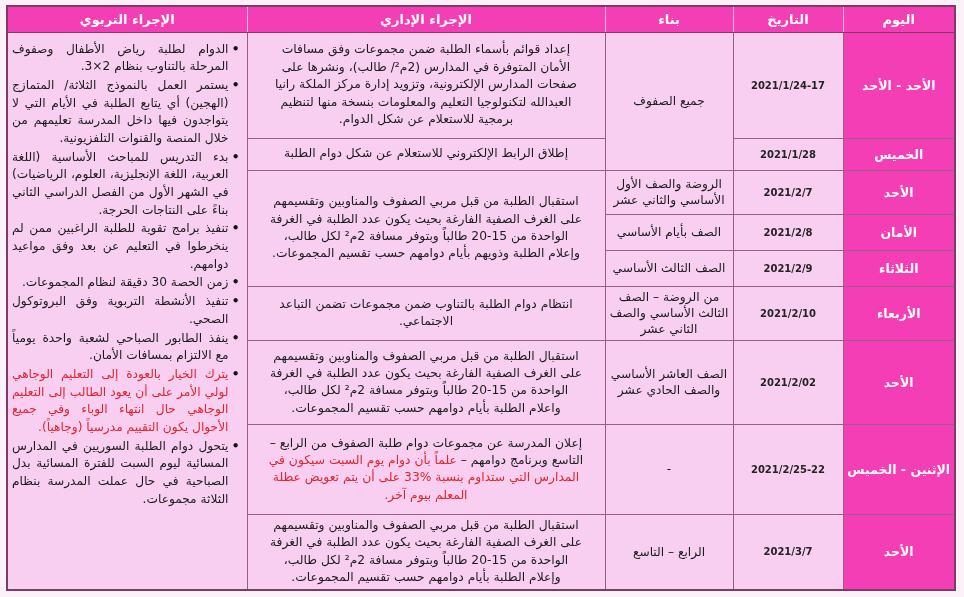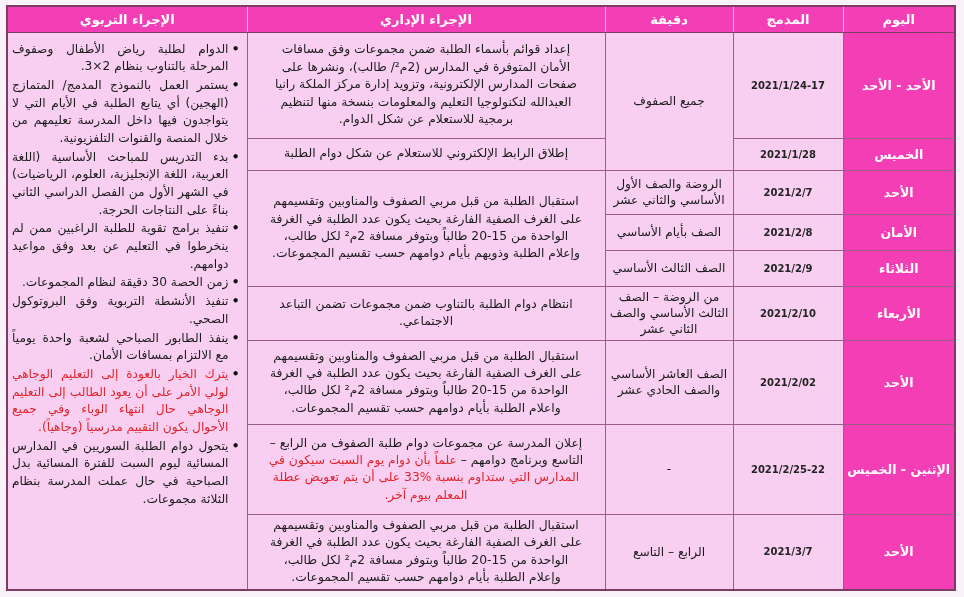--- a/index.html
+++ b/index.html
@@ -108,36 +108,36 @@
   <colgroup>
     <col style="width:112px">
       <col style="width:110px">
       <col style="width:128px">
       <col style="width:358px">
       <col style="width:240px">
   </colgroup>
   <thead>
     <tr>
       <th>اليوم</th>
-      <th>المدمج</th>
-      <th>دقيقة</th>
+      <th>التاريخ</th>
+      <th>بناء</th>
       <th>الإجراء الإداري</th>
       <th>الإجراء التربوي</th>
     </tr>
   </thead>
   <tbody>
     <tr>
       <td class="day">الأحد - الأحد</td>
       <td class="date"><span class="num">2021/1/24-17</span></td>
       <td class="grade" rowspan="2">جميع الصفوف</td>
       <td class="admin">إعداد قوائم بأسماء الطلبة ضمن مجموعات وفق مسافات الأمان المتوفرة في المدارس (2م²/ طالب)، ونشرها على صفحات المدارس الإلكترونية، وتزويد إدارة مركز الملكة رانيا العبدالله لتكنولوجيا التعليم والمعلومات بنسخة منها لتنظيم برمجية للاستعلام عن شكل الدوام.</td>
       <td class="edu" rowspan="9">
         <ul class="edu-list">
           <li>الدوام لطلبة رياض الأطفال وصفوف المرحلة بالتناوب بنظام ‎3×2‎.</li>
-          <li>يستمر العمل بالنموذج المدمج/ المتمازج (الهجين) أي يتابع الطلبة في الأيام التي لا يتواجدون فيها داخل المدرسة تعليمهم من خلال المنصة والقنوات التلفزيونية.</li>
+          <li>يستمر العمل بالنموذج الثلاثة/ المتمازج (الهجين) أي يتابع الطلبة في الأيام التي لا يتواجدون فيها داخل المدرسة تعليمهم من خلال المنصة والقنوات التلفزيونية.</li>
           <li>بدء التدريس للمباحث الأساسية (اللغة العربية، اللغة الإنجليزية، العلوم، الرياضيات) في الشهر الأول من الفصل الدراسي الثاني بناءً على النتاجات الحرجة.</li>
           <li>تنفيذ برامج تقوية للطلبة الراغبين ممن لم ينخرطوا في التعليم عن بعد وفق مواعيد دوامهم.</li>
           <li>زمن الحصة 30 دقيقة لنظام المجموعات.</li>
           <li>تنفيذ الأنشطة التربوية وفق البروتوكول الصحي.</li>
           <li>ينفذ الطابور الصباحي لشعبة واحدة يومياً مع الالتزام بمسافات الأمان.</li>
           <li class="red">يترك الخيار بالعودة إلى التعليم الوجاهي لولي الأمر على أن يعود الطالب إلى التعليم الوجاهي حال انتهاء الوباء وفي جميع الأحوال يكون التقييم مدرسياً (وجاهياً).</li>
           <li>يتحول دوام الطلبة السوريين في المدارس المسائية ليوم السبت للفترة المسائية بدل الصباحية في حال عملت المدرسة بنظام الثلاثة مجموعات.</li>
         </ul>
       </td>
     </tr>

